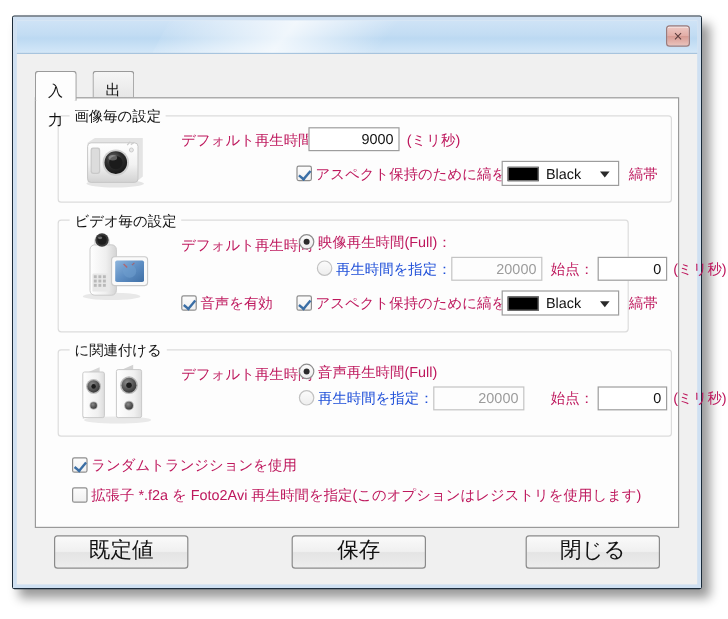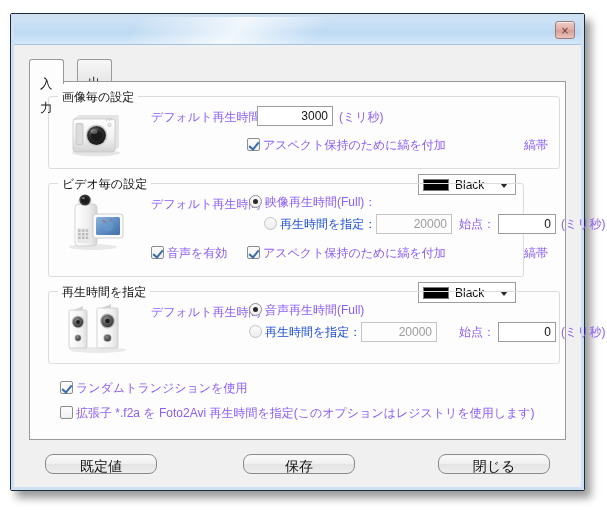--- a/index.html
+++ b/index.html
@@ -96,21 +96,21 @@
   #tabstrip {
     position: absolute;
     left: 12px;
     top: 14px;
     height: 23px;
   }
   .tab {
     position: absolute;
     top: 0;
     height: 23px;
-    padding: 12px 10px;
+    padding: 4px 10px;
     font-size: 12.5px;
     line-height: 22px;
     color: #111;
     border: 1px solid #9a9a9a;
     border-bottom: none;
     border-radius: 3px 3px 0 0;
     box-sizing: border-box;
     cursor: pointer;
     background: linear-gradient(to bottom, #f6f6f6, #e6e6e6);
   }
@@ -147,21 +147,21 @@
     padding: 0 4px;
     background: #fdfdfd;
     font-size: 12px;
     color: #111;
     white-space: nowrap;
   }
 
   .lbl {
     position: absolute;
     font-size: 12px;
-    color: #8b5cf6;
+    color: #be185d;
     white-space: nowrap;
   }
   .lbl.dim { color: #1d4ed8; }
 
   
   .tbox {
     position: absolute;
     height: 20px;
     border: 1px solid #9d9d9d;
     background: #ffffff;
@@ -221,21 +221,20 @@
   .rb.dim { border-color: #c2c2c2; }
 
   
   .combo {
     position: absolute;
     height: 21px;
     border: 1px solid #9d9d9d;
     background: #ffffff;
     box-sizing: border-box;
     cursor: pointer;
-    margin-top: 40px;
   }
   .combo .swatch {
     position: absolute;
     left: 4px; top: 4px;
     width: 26px; height: 12px;
     border: 1px solid #777;
     box-sizing: border-box;
   }
   .combo .ctext {
     position: absolute;
@@ -250,26 +249,26 @@
     width: 0; height: 0;
     border-left: 4px solid transparent;
     border-right: 4px solid transparent;
     border-top: 5px solid #2a2a2a;
   }
 
   
   .btn {
     position: absolute;
     bottom: 10px;
-    height: 20px;
+    height: 28px;
     border: 1px solid #8a8a8a;
-    border-radius: 8px;
+    border-radius: 3px;
     background: linear-gradient(to bottom, #fafafa 0%, #f0f0f0 48%, #e4e4e4 52%, #ededed 100%);
     box-sizing: border-box;
-    font-size: 14px;
+    font-size: 18px;
     color: #111;
     text-align: center;
     line-height: 22px;
     cursor: pointer;
   }
 
   
   .icon-wrap { position: absolute; }
 </style>
 </head>
@@ -323,21 +322,21 @@
                 <circle cx="33.5" cy="28.5" r="9.4" fill="url(#camLens)"></circle>
                 <circle cx="33.5" cy="28.5" r="5.6" fill="#1b1b1b"></circle>
                 <ellipse cx="31" cy="24.5" rx="3.6" ry="2.3" fill="#ffffff" opacity="0.30"></ellipse>
                 <circle cx="46.5" cy="18" r="1.7" fill="#e8e8e8" stroke="#bdbdbd" stroke-width="0.6"></circle>
                 <path d="M43 14 L45.5 11" stroke="#cdcdcd" stroke-width="1.1" fill="none"></path>
                 <path d="M46 13.5 L49 11.5" stroke="#cdcdcd" stroke-width="1.1" fill="none"></path>
               </svg>
             </div>
 
             <div class="lbl" style="left:102px; top:12px;">デフォルト再生時間</div>
-            <div class="tbox" style="left:208px; top:9px; width:76px;">3000</div>
+            <div class="tbox" style="left:208px; top:9px; width:76px;">9000</div>
             <div class="lbl" style="left:290px; top:12px;">(ミリ秒)</div>
 
             <div class="cb checked" style="left:198px; top:41px;"></div>
             <div class="lbl" style="left:214px; top:40px;">アスペクト保持のために縞を付加</div>
 
             <div class="combo" style="left:369px; top:37px; width:98px;">
               <div class="swatch" style="background:#000000;"></div>
               <div class="ctext">Black</div>
               <div class="arrow"></div>
             </div>
@@ -407,21 +406,21 @@
 
             <div class="combo" style="left:369px; top:58px; width:98px;">
               <div class="swatch" style="background:#000000;"></div>
               <div class="ctext">Black</div>
               <div class="arrow"></div>
             </div>
             <div class="lbl" style="left:475px; top:61px;">縞帯</div>
           </div>
 
           <div class="group" style="left:18px; top:209px; width:512px; height:73px;">
-            <div class="legend">再生時間を指定</div>
+            <div class="legend">に関連付ける</div>
 
             <div class="icon-wrap" style="left:14px; top:8px; width:70px; height:54px;">
               <svg width="70" height="54" viewBox="0 0 70 54">
                 <defs>
                   <linearGradient id="spkFace" x1="0" y1="0" x2="1" y2="0">
                     <stop offset="0" stop-color="#ffffff"></stop>
                     <stop offset="0.7" stop-color="#f0f0f0"></stop>
                     <stop offset="1" stop-color="#dcdcdc"></stop>
                   </linearGradient>
                   <radialGradient id="cone" cx="0.38" cy="0.33" r="0.8">

